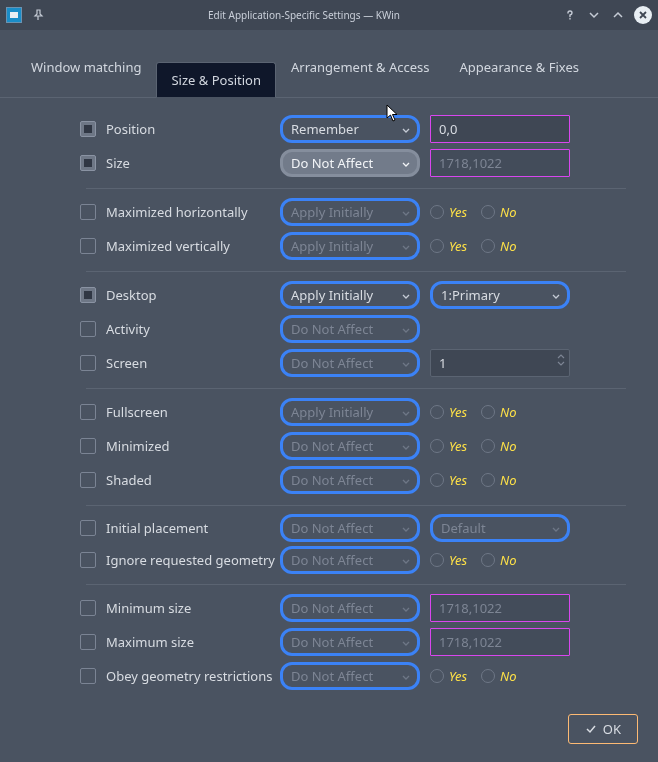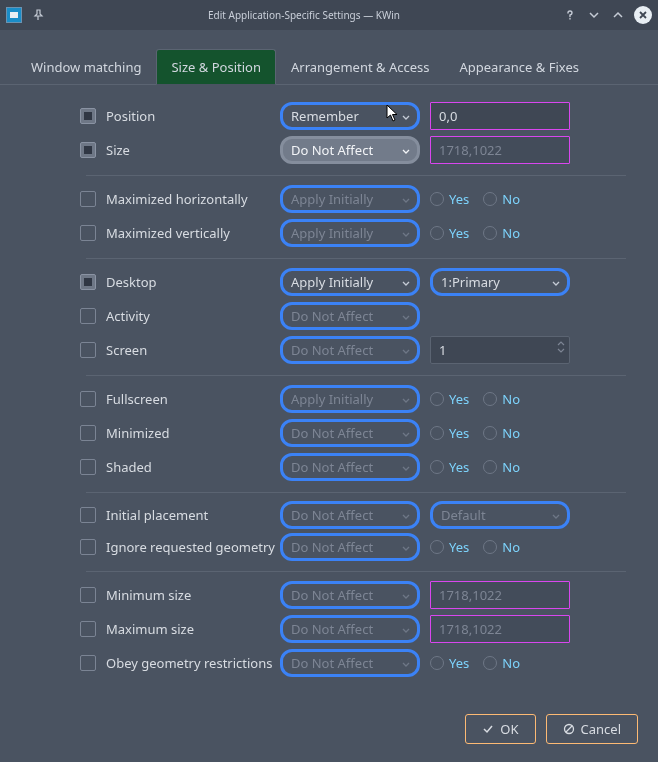--- a/index.html
+++ b/index.html
@@ -75,22 +75,23 @@
     color: #d2d7df;
     cursor: pointer;
     border: 1px solid transparent;
     border-bottom: none;
     position: relative;
     top: 1px;
   }
   .tab.active {
     border: 1px solid #5b6472;
     border-bottom: 1px solid #4a5361;
-    background: #14532d;
+    background: #0f172a;
     border-radius: 3px 3px 0 0;
+    margin-top: 13px;
   }
   
   .content {
     flex: 1;
     padding: 14px 32px 10px 16px;
     overflow-y: auto;
   }
   .sep {
     height: 1px;
     background: #5b6472;
@@ -185,21 +186,22 @@
   }
   .radiogroup {
     display: flex;
     gap: 14px;
     align-items: center;
   }
   .radio {
     display: flex;
     align-items: center;
     gap: 5px;
-    color: #7dd3fc;
+    color: #fde047;
+    font-style: italic;
   }
   .radiodot {
     width: 14px; height: 14px;
     border-radius: 50%;
     border: 1.5px solid #6e7786;
   }
   .spinner {
     width: 100%;
     height: 28px;
     border: 1px solid #5b6472;
@@ -695,27 +697,20 @@
 
   </div>
 
   <div class="footer">
     <div class="btn">
       <svg width="12" height="12" viewBox="0 0 12 12">
           <path d="M2 6 L5 9 L10 3" stroke="#d8dce2" stroke-width="1.5" fill="none"></path>
         </svg>
       <span>OK</span>
     </div>
-    <div class="btn">
-      <svg width="12" height="12" viewBox="0 0 12 12">
-          <circle cx="6" cy="6" r="4.5" stroke="#d8dce2" stroke-width="1.3" fill="none"></circle>
-          <path d="M3 9 L9 3" stroke="#d8dce2" stroke-width="1.3"></path>
-        </svg>
-      <span>Cancel</span>
-    </div>
   </div>
 
   <div class="cursor">
     <svg width="16" height="20" viewBox="0 0 16 20">
         <path d="M1 1 L1 14 L4.5 11 L7 17 L9 16 L6.5 10.5 L11 10.5 Z" fill="#ffffff" stroke="#000" stroke-width="1"></path>
       </svg>
   </div>
 </div>
 
 </body></html>

